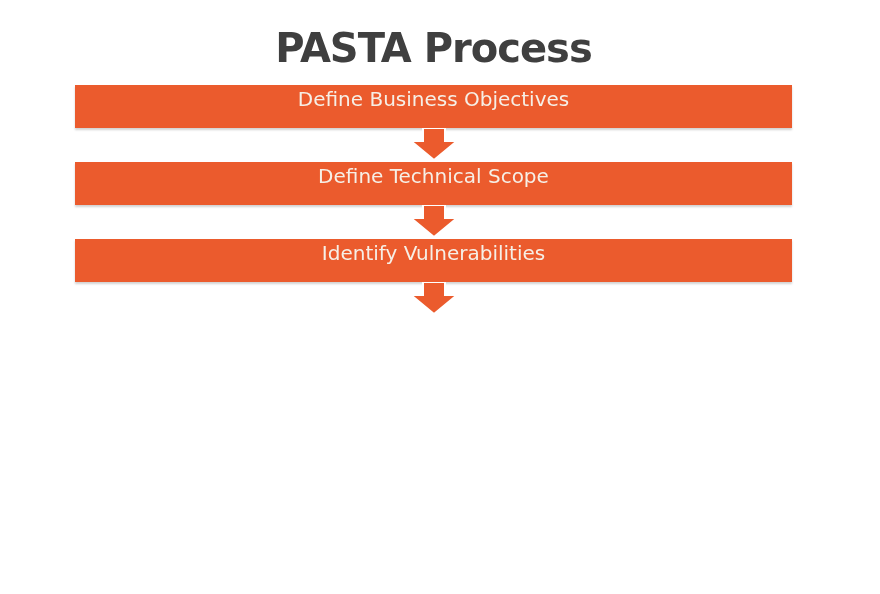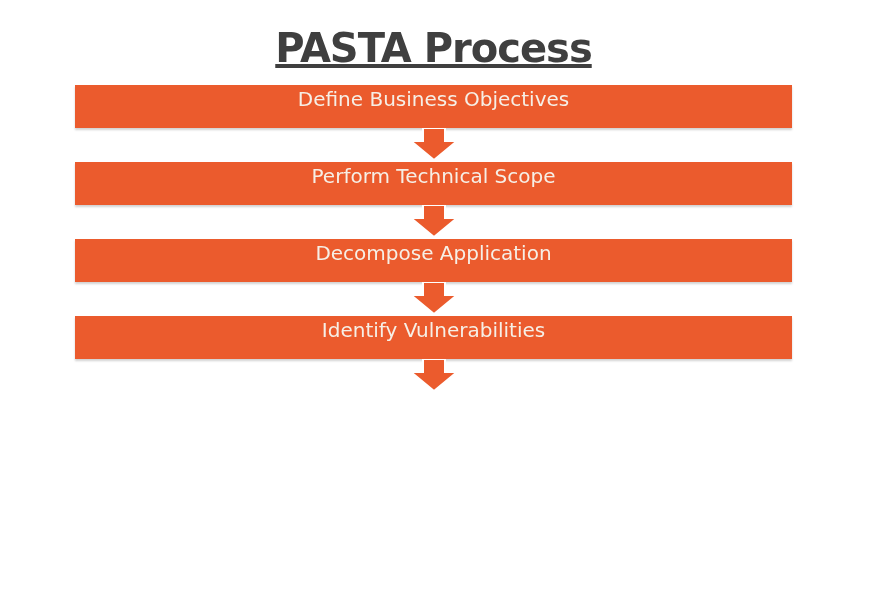--- a/index.html
+++ b/index.html
@@ -17,21 +17,20 @@
   }
   .title {
     width: 717px;
     margin: 24px 0 13px 75px;
     text-align: center;
     font-size: 40px;
     line-height: 48px;
     font-weight: bold;
     letter-spacing: -1px;
     color: var(--title, #3f3f3f);
-    text-decoration: underline;
   }
   .flow {
     width: 717px;
     margin-left: 75px;
   }
   .step {
     position: relative;
     margin-bottom: 34px;
   }
   .step:last-child { margin-bottom: 0; }
@@ -78,35 +77,27 @@
     <div class="bar">
       <span class="bar-label">Define Business Objectives</span>
     </div>
     <svg class="arrow" viewBox="0 0 60 32" width="60" height="32" aria-hidden="true">
       <polygon points="19,0 41,0 41,13 53,13 30,32 7,13 19,13"></polygon>
     </svg>
   </div>
 
   <div class="step">
     <div class="bar">
-      <span class="bar-label">Perform Technical Scope</span>
+      <span class="bar-label">Define Technical Scope</span>
     </div>
     <svg class="arrow" viewBox="0 0 60 32" width="60" height="32" aria-hidden="true">
       <polygon points="19,0 41,0 41,13 53,13 30,32 7,13 19,13"></polygon>
     </svg>
   </div>
 
-  <div class="step">
-    <div class="bar">
-      <span class="bar-label">Decompose Application</span>
-    </div>
-    <svg class="arrow" viewBox="0 0 60 32" width="60" height="32" aria-hidden="true">
-      <polygon points="19,0 41,0 41,13 53,13 30,32 7,13 19,13"></polygon>
-    </svg>
-  </div>
 
 
   <div class="step">
     <div class="bar">
       <span class="bar-label">Identify Vulnerabilities</span>
     </div>
     <svg class="arrow" viewBox="0 0 60 32" width="60" height="32" aria-hidden="true">
       <polygon points="19,0 41,0 41,13 53,13 30,32 7,13 19,13"></polygon>
     </svg>
   </div>

